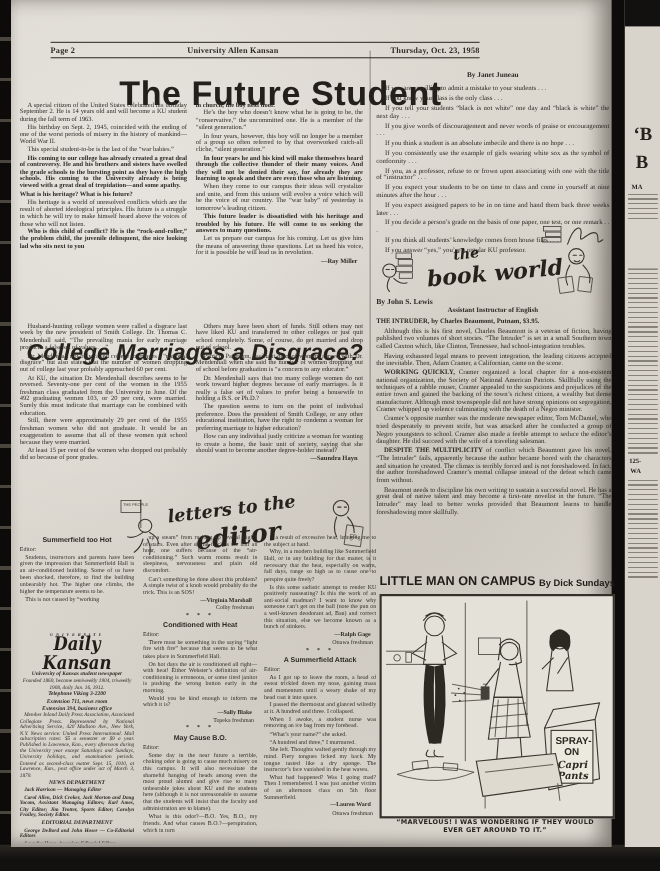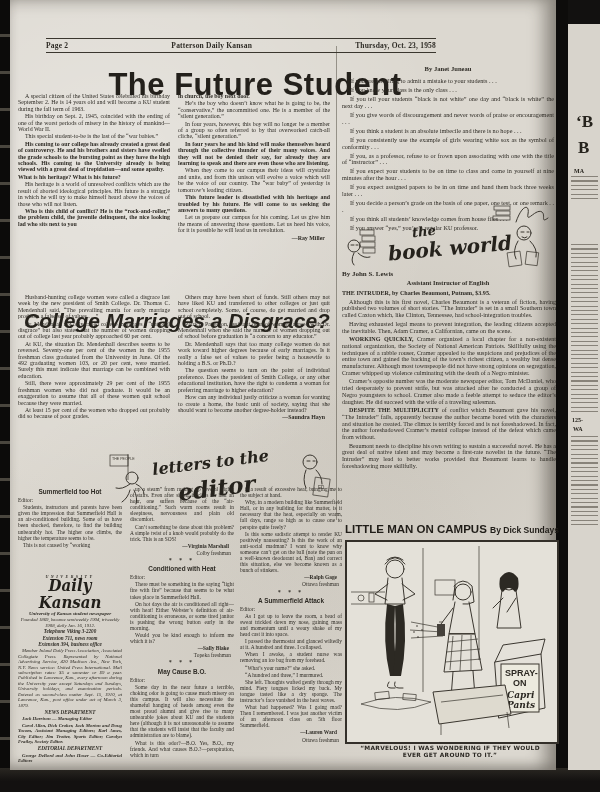--- a/index.html
+++ b/index.html
@@ -100,21 +100,21 @@
 
 <div id="film-left"></div>
 <div id="film-right"></div>
 <div id="bottom-band"></div>
 
 <div id="page">
 
   <div class="rule" style="left:36px;top:38px;width:390px;"></div>
   <div id="header">
     <span>Page 2</span>
-    <span>Patterson Daily Kansan</span>
+    <span>University Allen Kansan</span>
     <span>Thursday, Oct. 23, 1958</span>
   </div>
   <div class="rule" style="left:36px;top:52px;width:390px;"></div>
   <div id="vdiv"></div>
 
   <h1 id="fs-title">The Future Student</h1>
   <div class="col" id="fs-col1">
       <p class="para">A special citizen of the United States celebrated his birthday September 2. He is 14 years old and will become a KU student during the fall term of 1963.</p>
       <p class="para">His birthday on Sept. 2, 1945, coincided with the ending of one of the worst periods of misery in the history of mankind—World War II.</p>
       <p class="para">This special student-to-be is the last of the “war babies.”</p>

